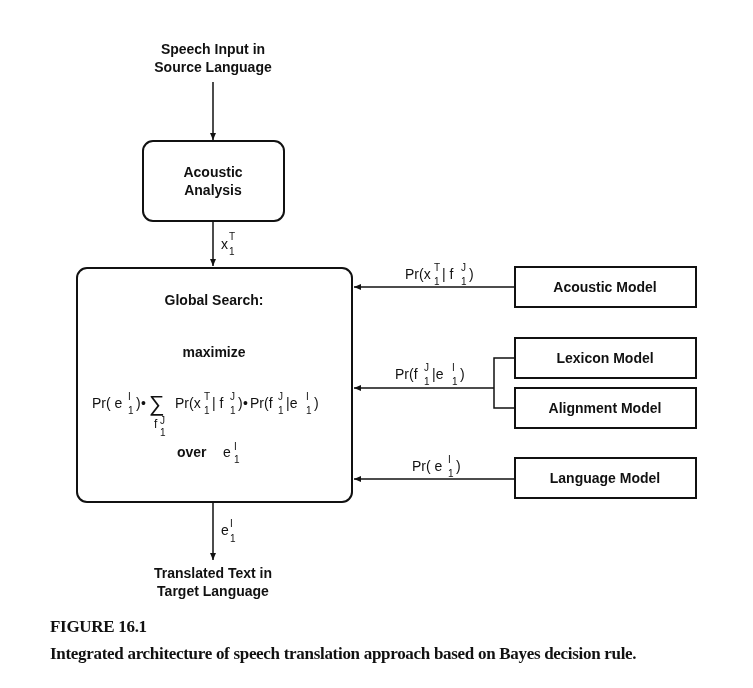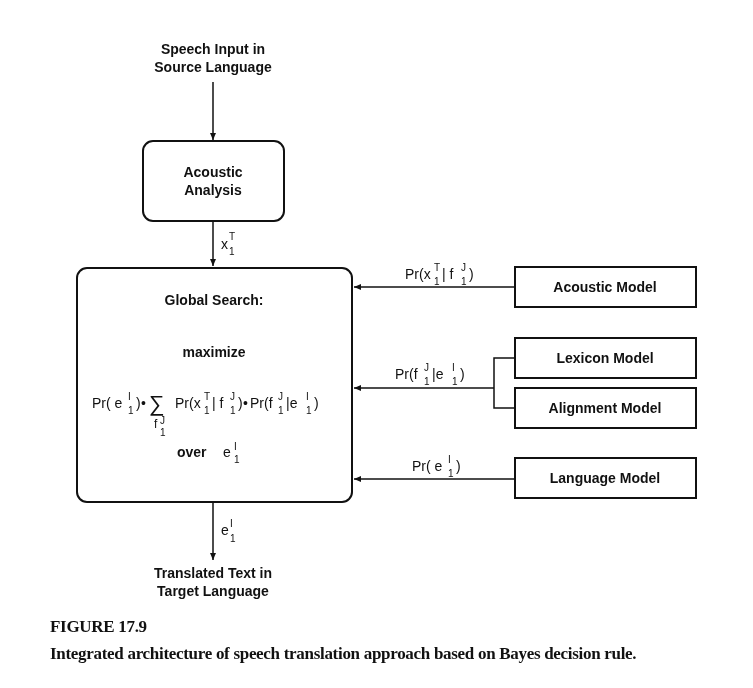--- a/index.html
+++ b/index.html
@@ -122,14 +122,14 @@
   <g>
     <text class="math" x="221" y="535">e</text>
     <text class="math sub" x="230" y="542">1</text>
     <text class="math sub" x="230" y="527">I</text>
   </g>
 
   <text class="lbl" text-anchor="middle" x="213" y="578">Translated Text in</text>
   <text class="lbl" text-anchor="middle" x="213" y="596">Target Language</text>
 </svg>
 
-<div class="caption-title">FIGURE 17.9</div>
+<div class="caption-title">FIGURE 16.1</div>
 <div class="caption-text"> Integrated architecture of speech translation approach based on Bayes decision rule.</div>
 
 </body></html>

